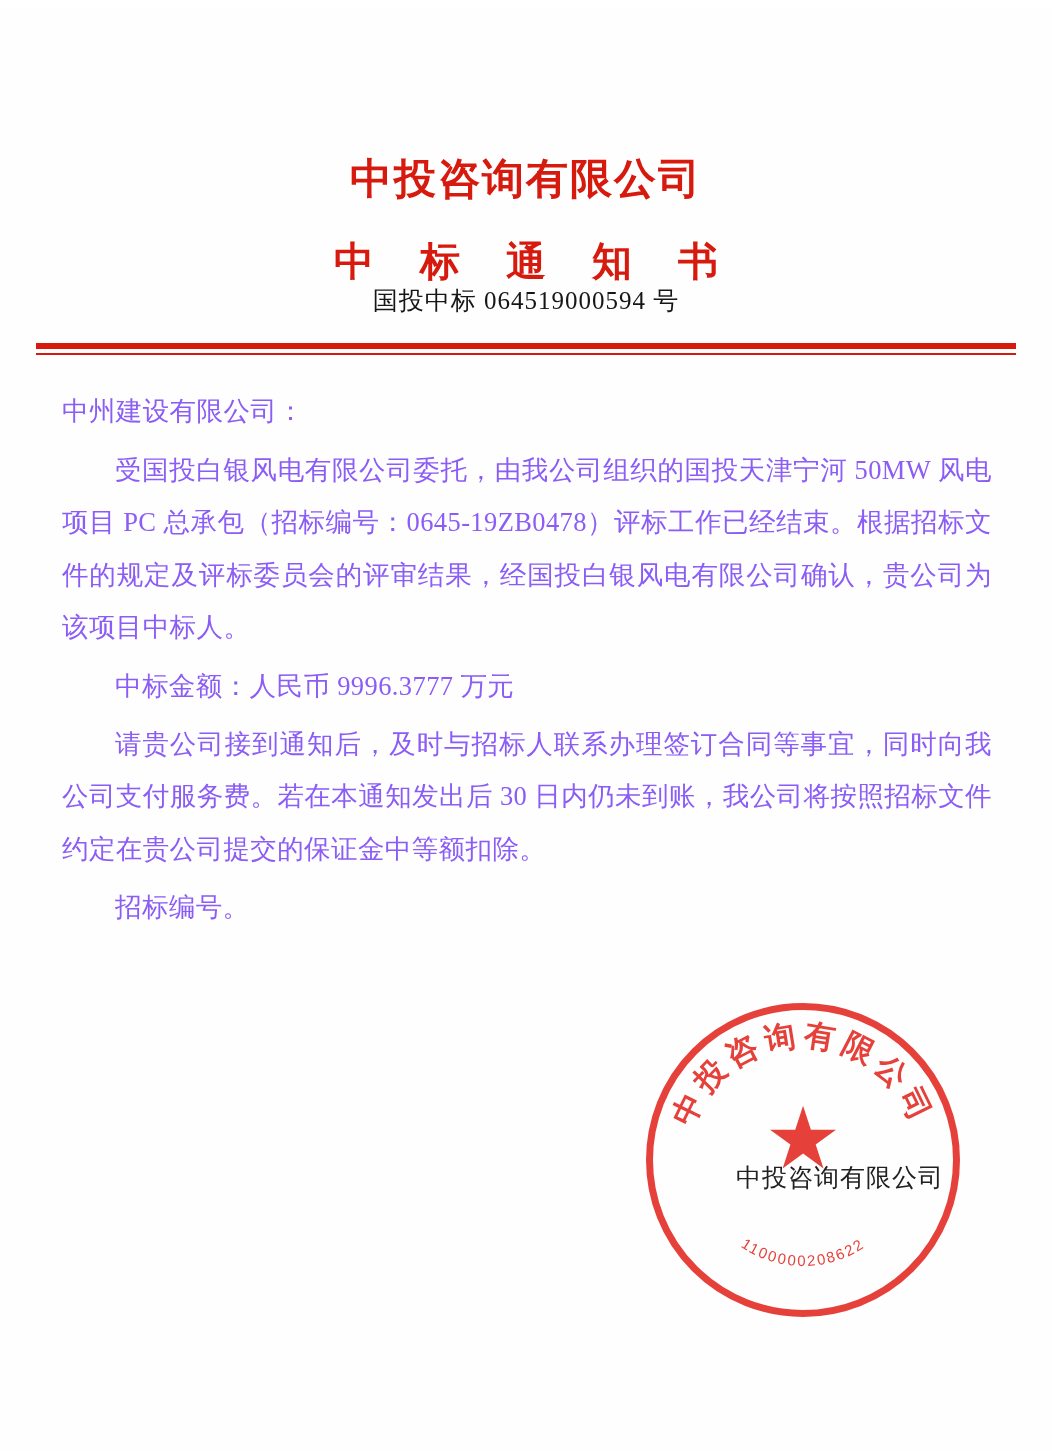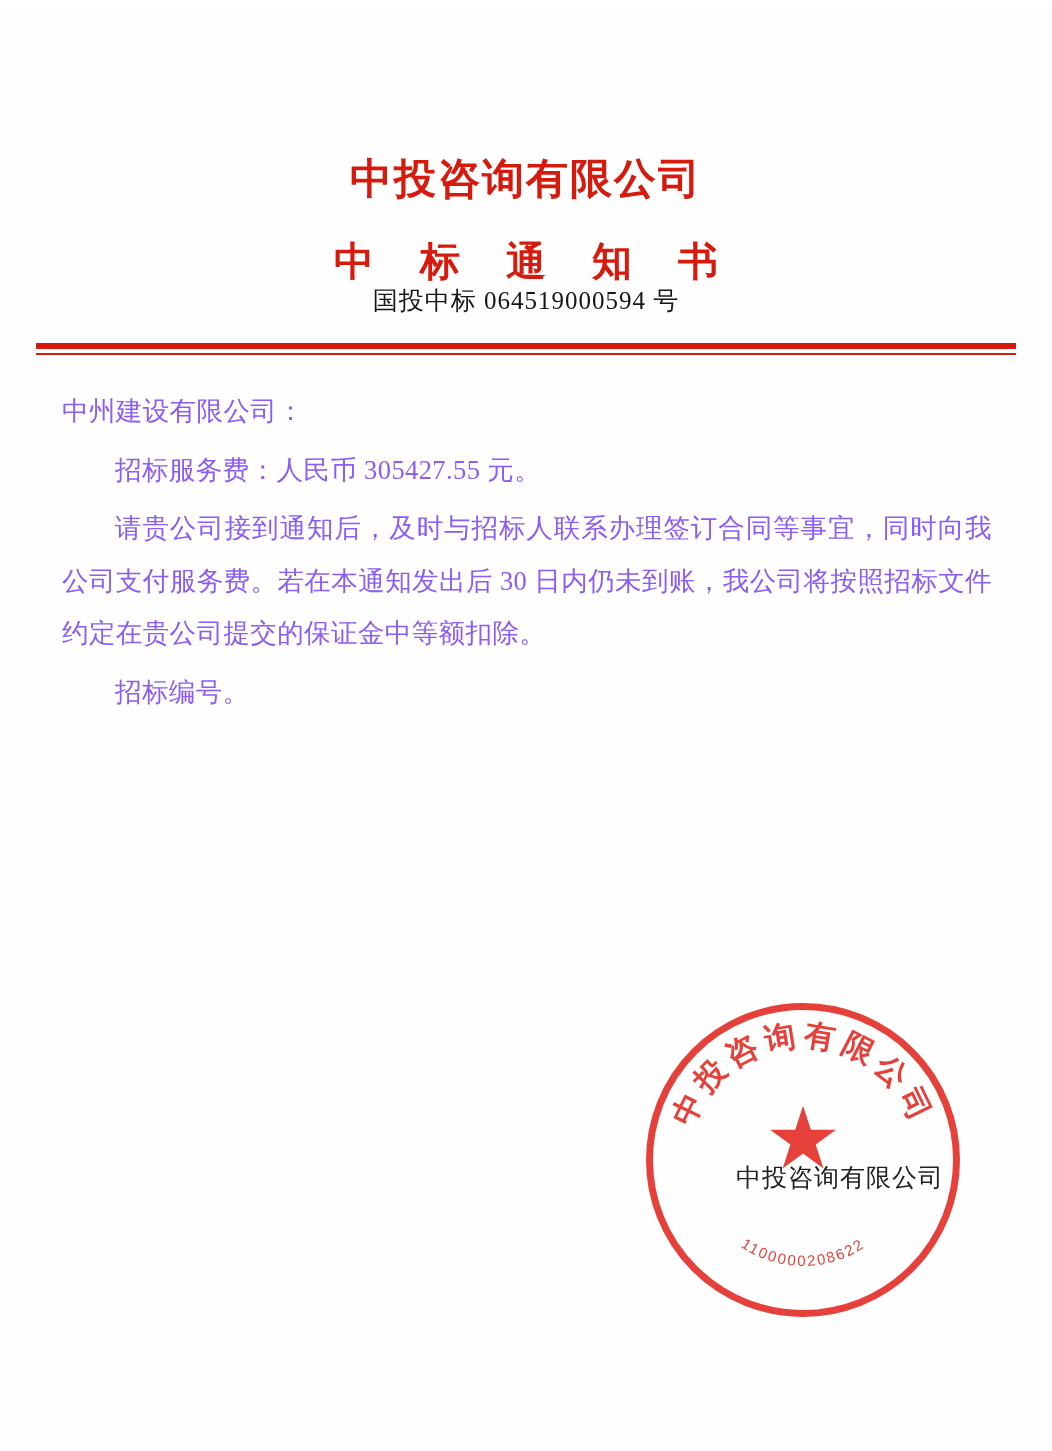--- a/index.html
+++ b/index.html
@@ -158,21 +158,22 @@
     <div class="doc-number">国投中标 064519000594 号</div>
   </div>
 
   <div class="rules">
     <div class="rule-thick"></div>
     <div class="rule-thin"></div>
   </div>
 
   <div class="body-text">
     <p class="para noindent">中州建设有限公司：</p>
-    <p class="para indent">招标服务费：人民币 305427.55 元。</p>
+    <p class="para indent">受国投白银风电有限公司委托，由我公司组织的国投天津宁河 50MW 风电项目 PC 总承包（招标编号：0645-19ZB0478）评标工作已经结束。根据招标文件的规定及评标委员会的评审结果，经国投白银风电有限公司确认，贵公司为该项目中标人。</p>
+    <p class="para indent">中标金额：人民币 9996.3777 万元</p>
     <p class="para indent">请贵公司接到通知后，及时与招标人联系办理签订合同等事宜，同时向我公司支付服务费。若在本通知发出后 30 日内仍未到账，我公司将按照招标文件约定在贵公司提交的保证金中等额扣除。</p>
     <p class="para indent">招标编号。</p>
   </div>
 
   <div class="sign-block">
     <div>中投咨询有限公司</div>
   </div>
 
   <div class="seal">
     <svg class="seal-arc" viewBox="0 0 300 300">

